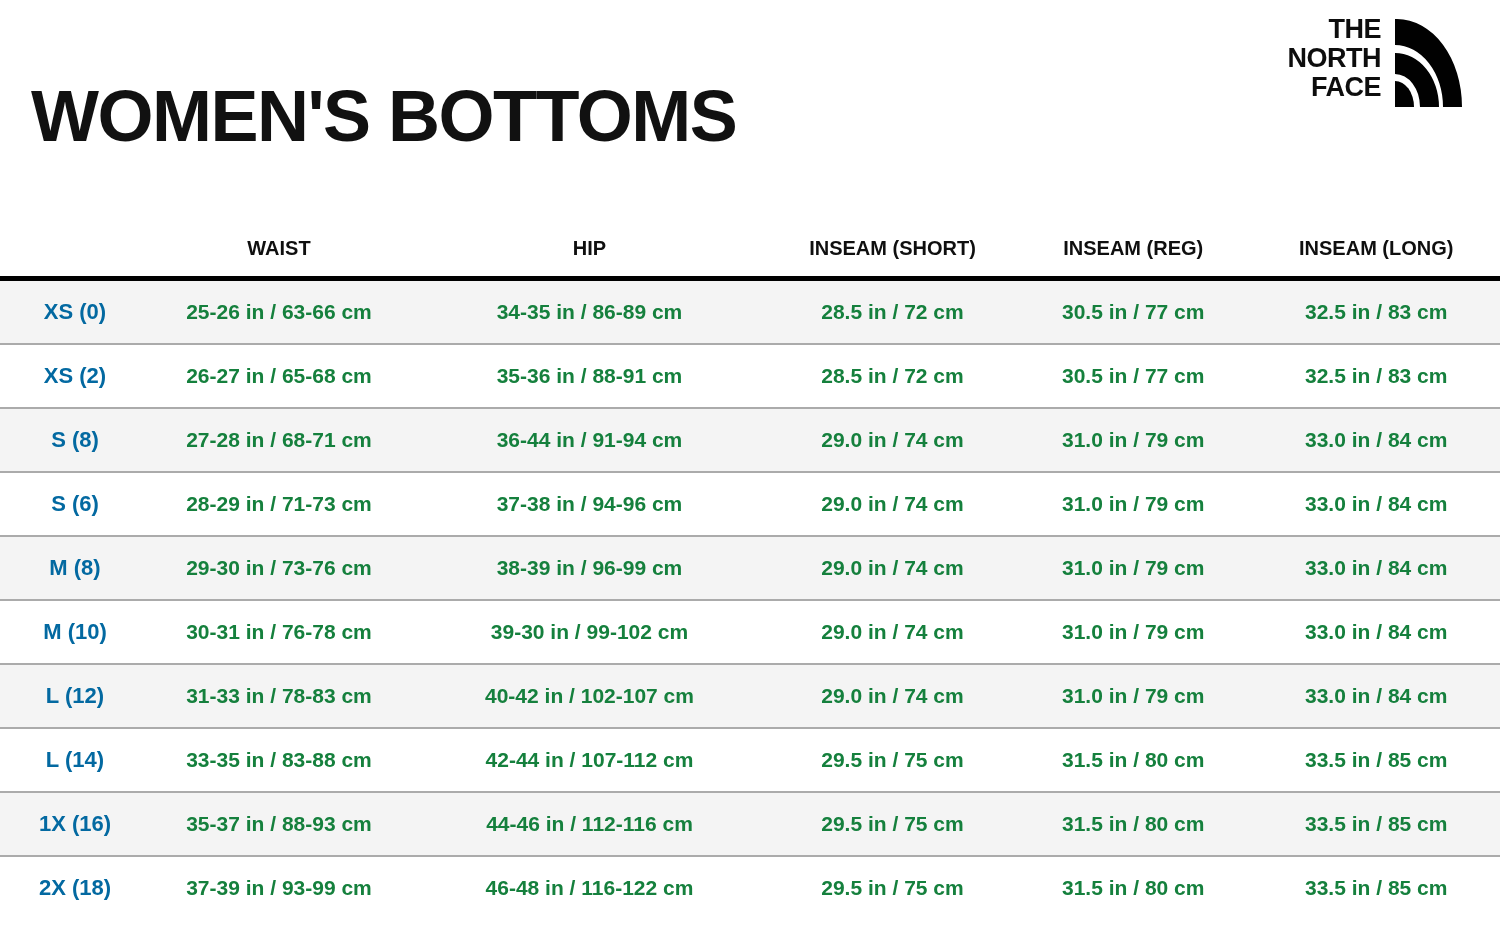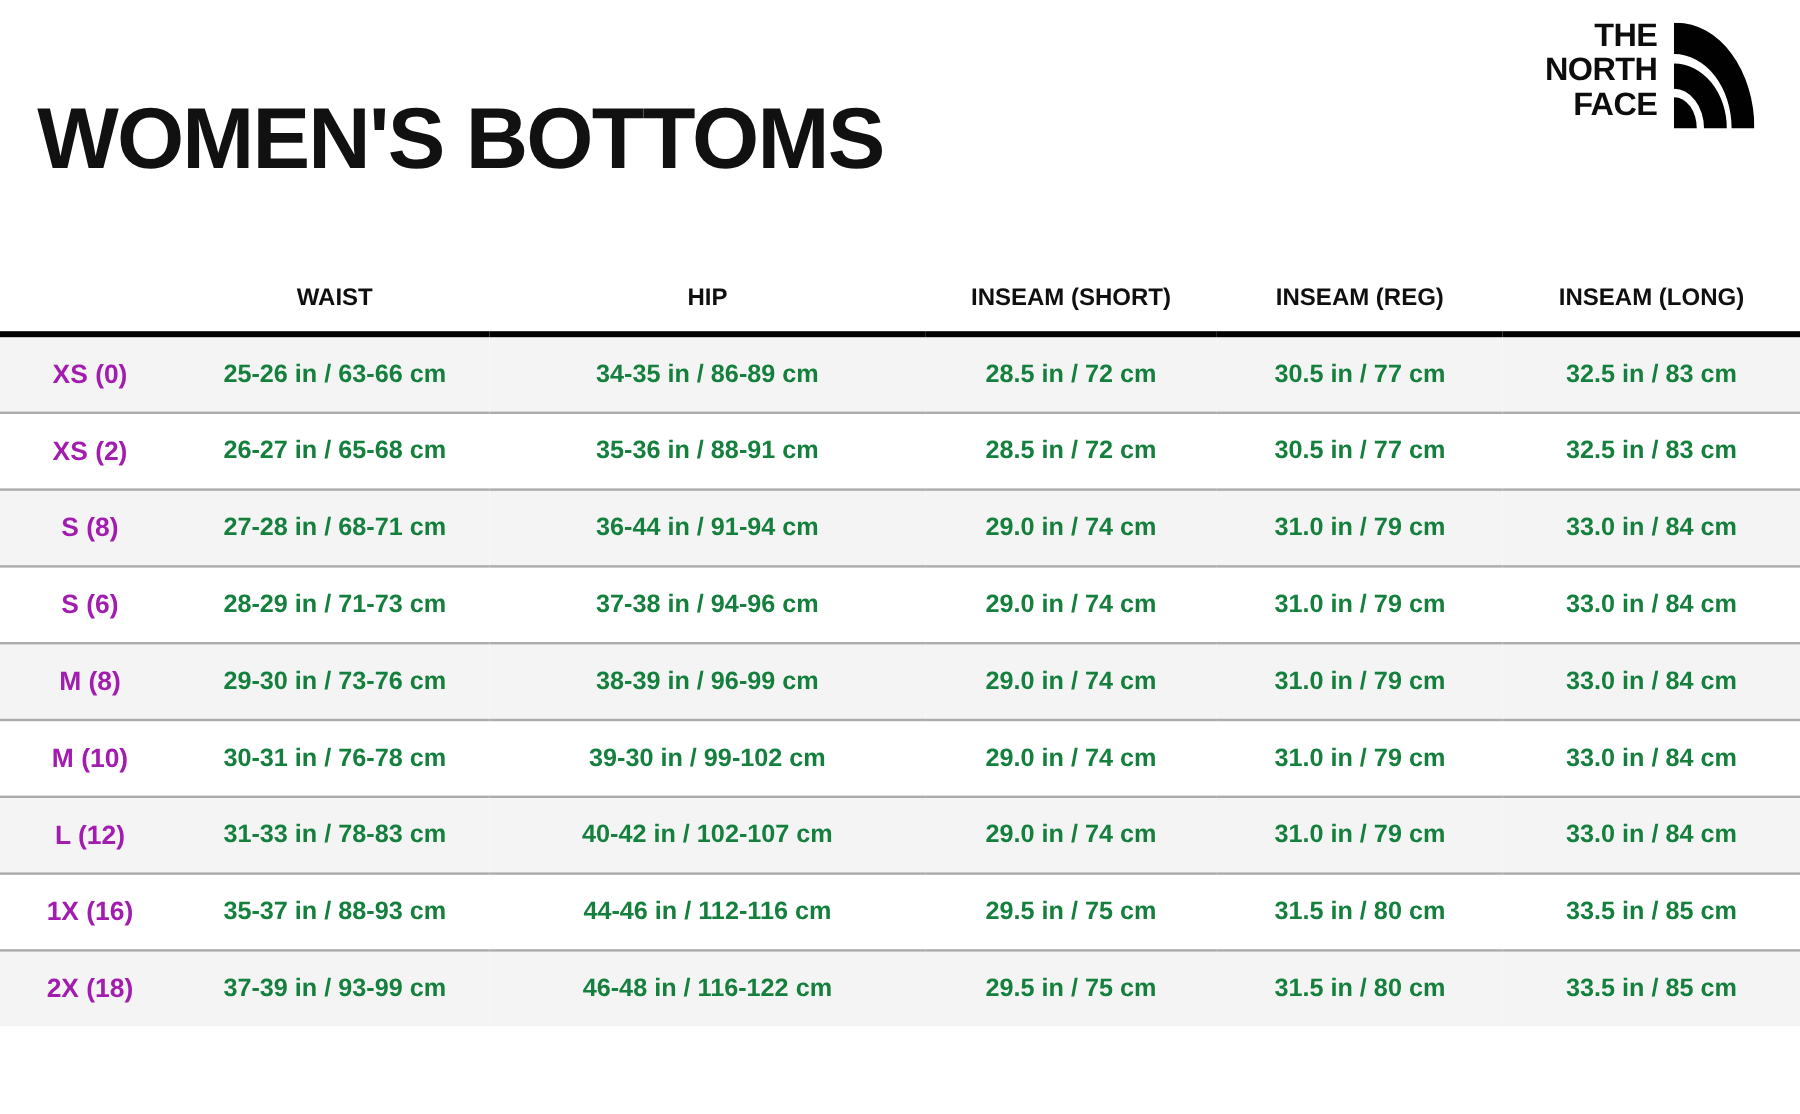--- a/index.html
+++ b/index.html
@@ -66,21 +66,21 @@
   .size-chart td{
     height:62px;
     text-align:center;
     vertical-align:middle;
     font-size:21px;
     font-weight:bold;
     color:#15803d;
     white-space:nowrap;
     padding:0;
   }
-  .size-chart td.size-label{font-size:22px;color:#a21caf;}
+  .size-chart td.size-label{font-size:22px;color:#0369a1;}
   .size-chart tbody tr:nth-child(odd){background:#f4f4f4;}
   .size-chart tbody tr:not(:first-child){border-top:2px solid #ababab;margin-left:16px;}
 </style>
 </head>
 <body>
 
 <div class="canvas">
 
   <div class="page-title">WOMEN'S BOTTOMS</div>
 
@@ -167,20 +167,28 @@
       </tr>
       <tr>
         <td class="size-label">L (12)</td>
         <td>31-33 in / 78-83 cm</td>
         <td>40-42 in / 102-107 cm</td>
         <td>29.0 in / 74 cm</td>
         <td>31.0 in / 79 cm</td>
         <td>33.0 in / 84 cm</td>
       </tr>
       <tr>
+        <td class="size-label">L (14)</td>
+        <td>33-35 in / 83-88 cm</td>
+        <td>42-44 in / 107-112 cm</td>
+        <td>29.5 in / 75 cm</td>
+        <td>31.5 in / 80 cm</td>
+        <td>33.5 in / 85 cm</td>
+      </tr>
+      <tr>
         <td class="size-label">1X (16)</td>
         <td>35-37 in / 88-93 cm</td>
         <td>44-46 in / 112-116 cm</td>
         <td>29.5 in / 75 cm</td>
         <td>31.5 in / 80 cm</td>
         <td>33.5 in / 85 cm</td>
       </tr>
       <tr>
         <td class="size-label">2X (18)</td>
         <td>37-39 in / 93-99 cm</td>

